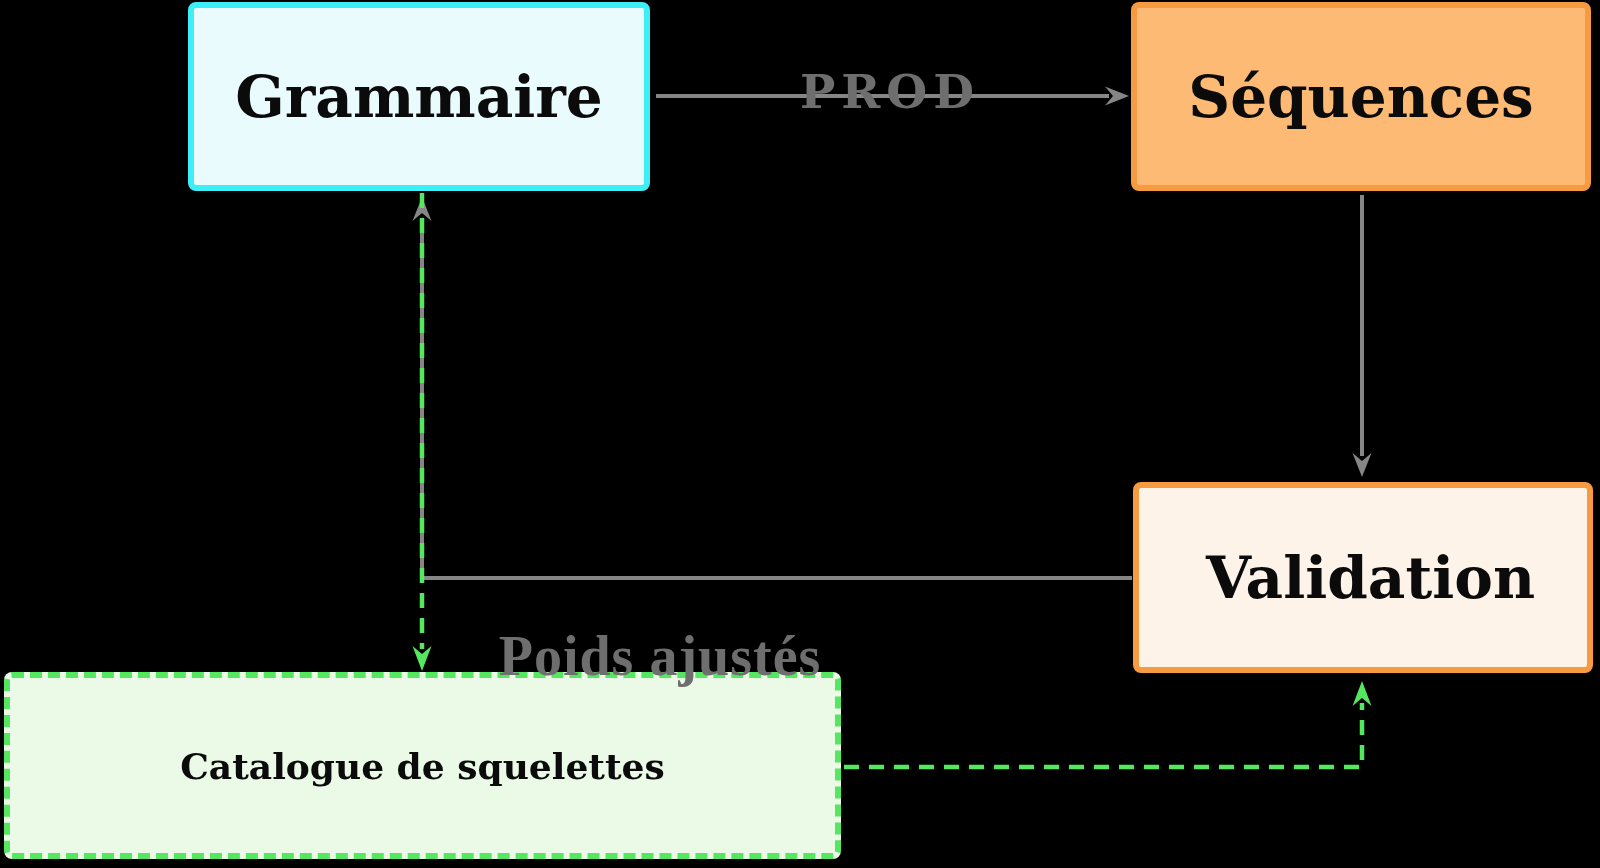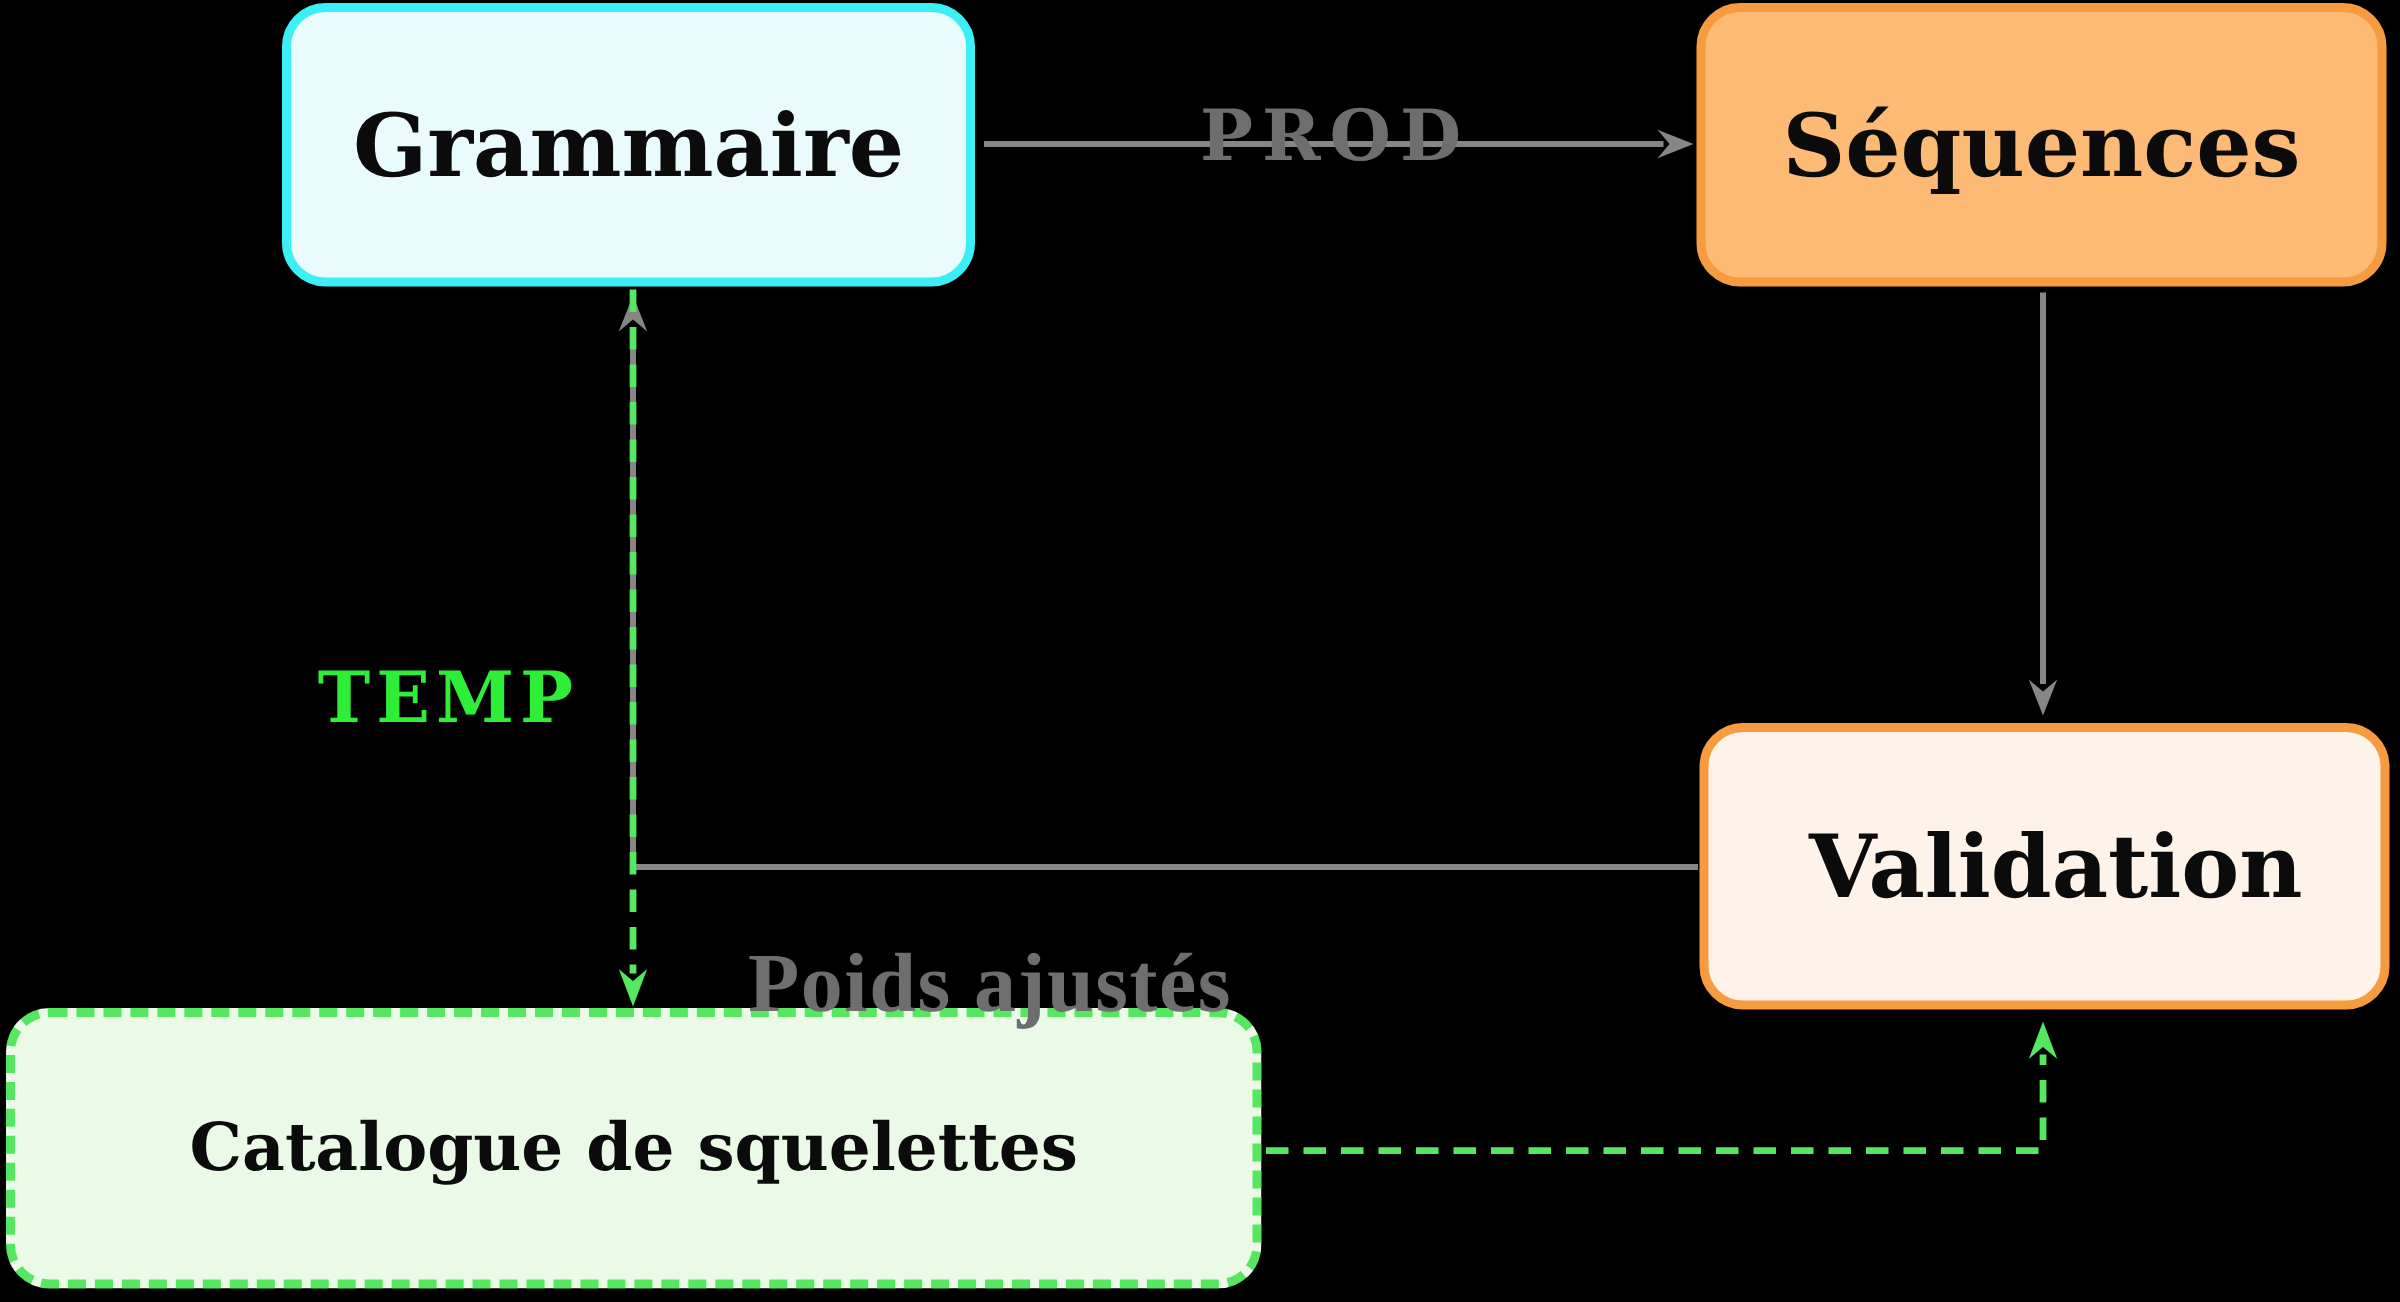--- a/index.html
+++ b/index.html
@@ -15,21 +15,21 @@
     position: absolute;
     left: 0; top: 0;
     width: 1600px; height: 868px;
   }
   .node {
     position: absolute;
     box-sizing: border-box;
     display: flex;
     align-items: center;
     justify-content: center;
-    border-radius: 29px;
+    border-radius: 8px;
     font-weight: bold;
     color: #0b0b0b;
     font-size: 58px;
     white-space: nowrap;
   }
   .node-grammaire {
     left: 188px; top: 2px; width: 462px; height: 189px;
     background: #e9fbfd;
     border: 6px solid #3ceef6;
   }
@@ -41,21 +41,21 @@
   .node-validation {
     left: 1133px; top: 482px; width: 460px; height: 191px;
     background: #fdf3e8;
     border: 6px solid #f79b41;
     padding-left: 15px;
   }
   .node-catalogue {
     left: 4px; top: 672px; width: 837px; height: 187px;
     background: #eafae6;
     border: 6px dashed #55e75f;
-    font-size: 44px;
+    font-size: 36px;
   }
   .edge-label {
     position: absolute;
     transform: translate(-50%, -50%);
     white-space: nowrap;
     line-height: 1;
     margin-top: 36px;
   }
   .lbl-gray {
     color: #6e6e6e;
@@ -114,16 +114,15 @@
 
   <div class="node node-catalogue">
     <span>Catalogue de squelettes</span>
   </div>
 
   <div class="edge-label lbl-gray lbl-prod">PROD</div>
 
 
   <div class="edge-label lbl-gray lbl-poids">Poids ajustés</div>
 
-  <div class="edge-label lbl-temp">TEMP</div>
 
 
 </div>
 
 </body></html>

